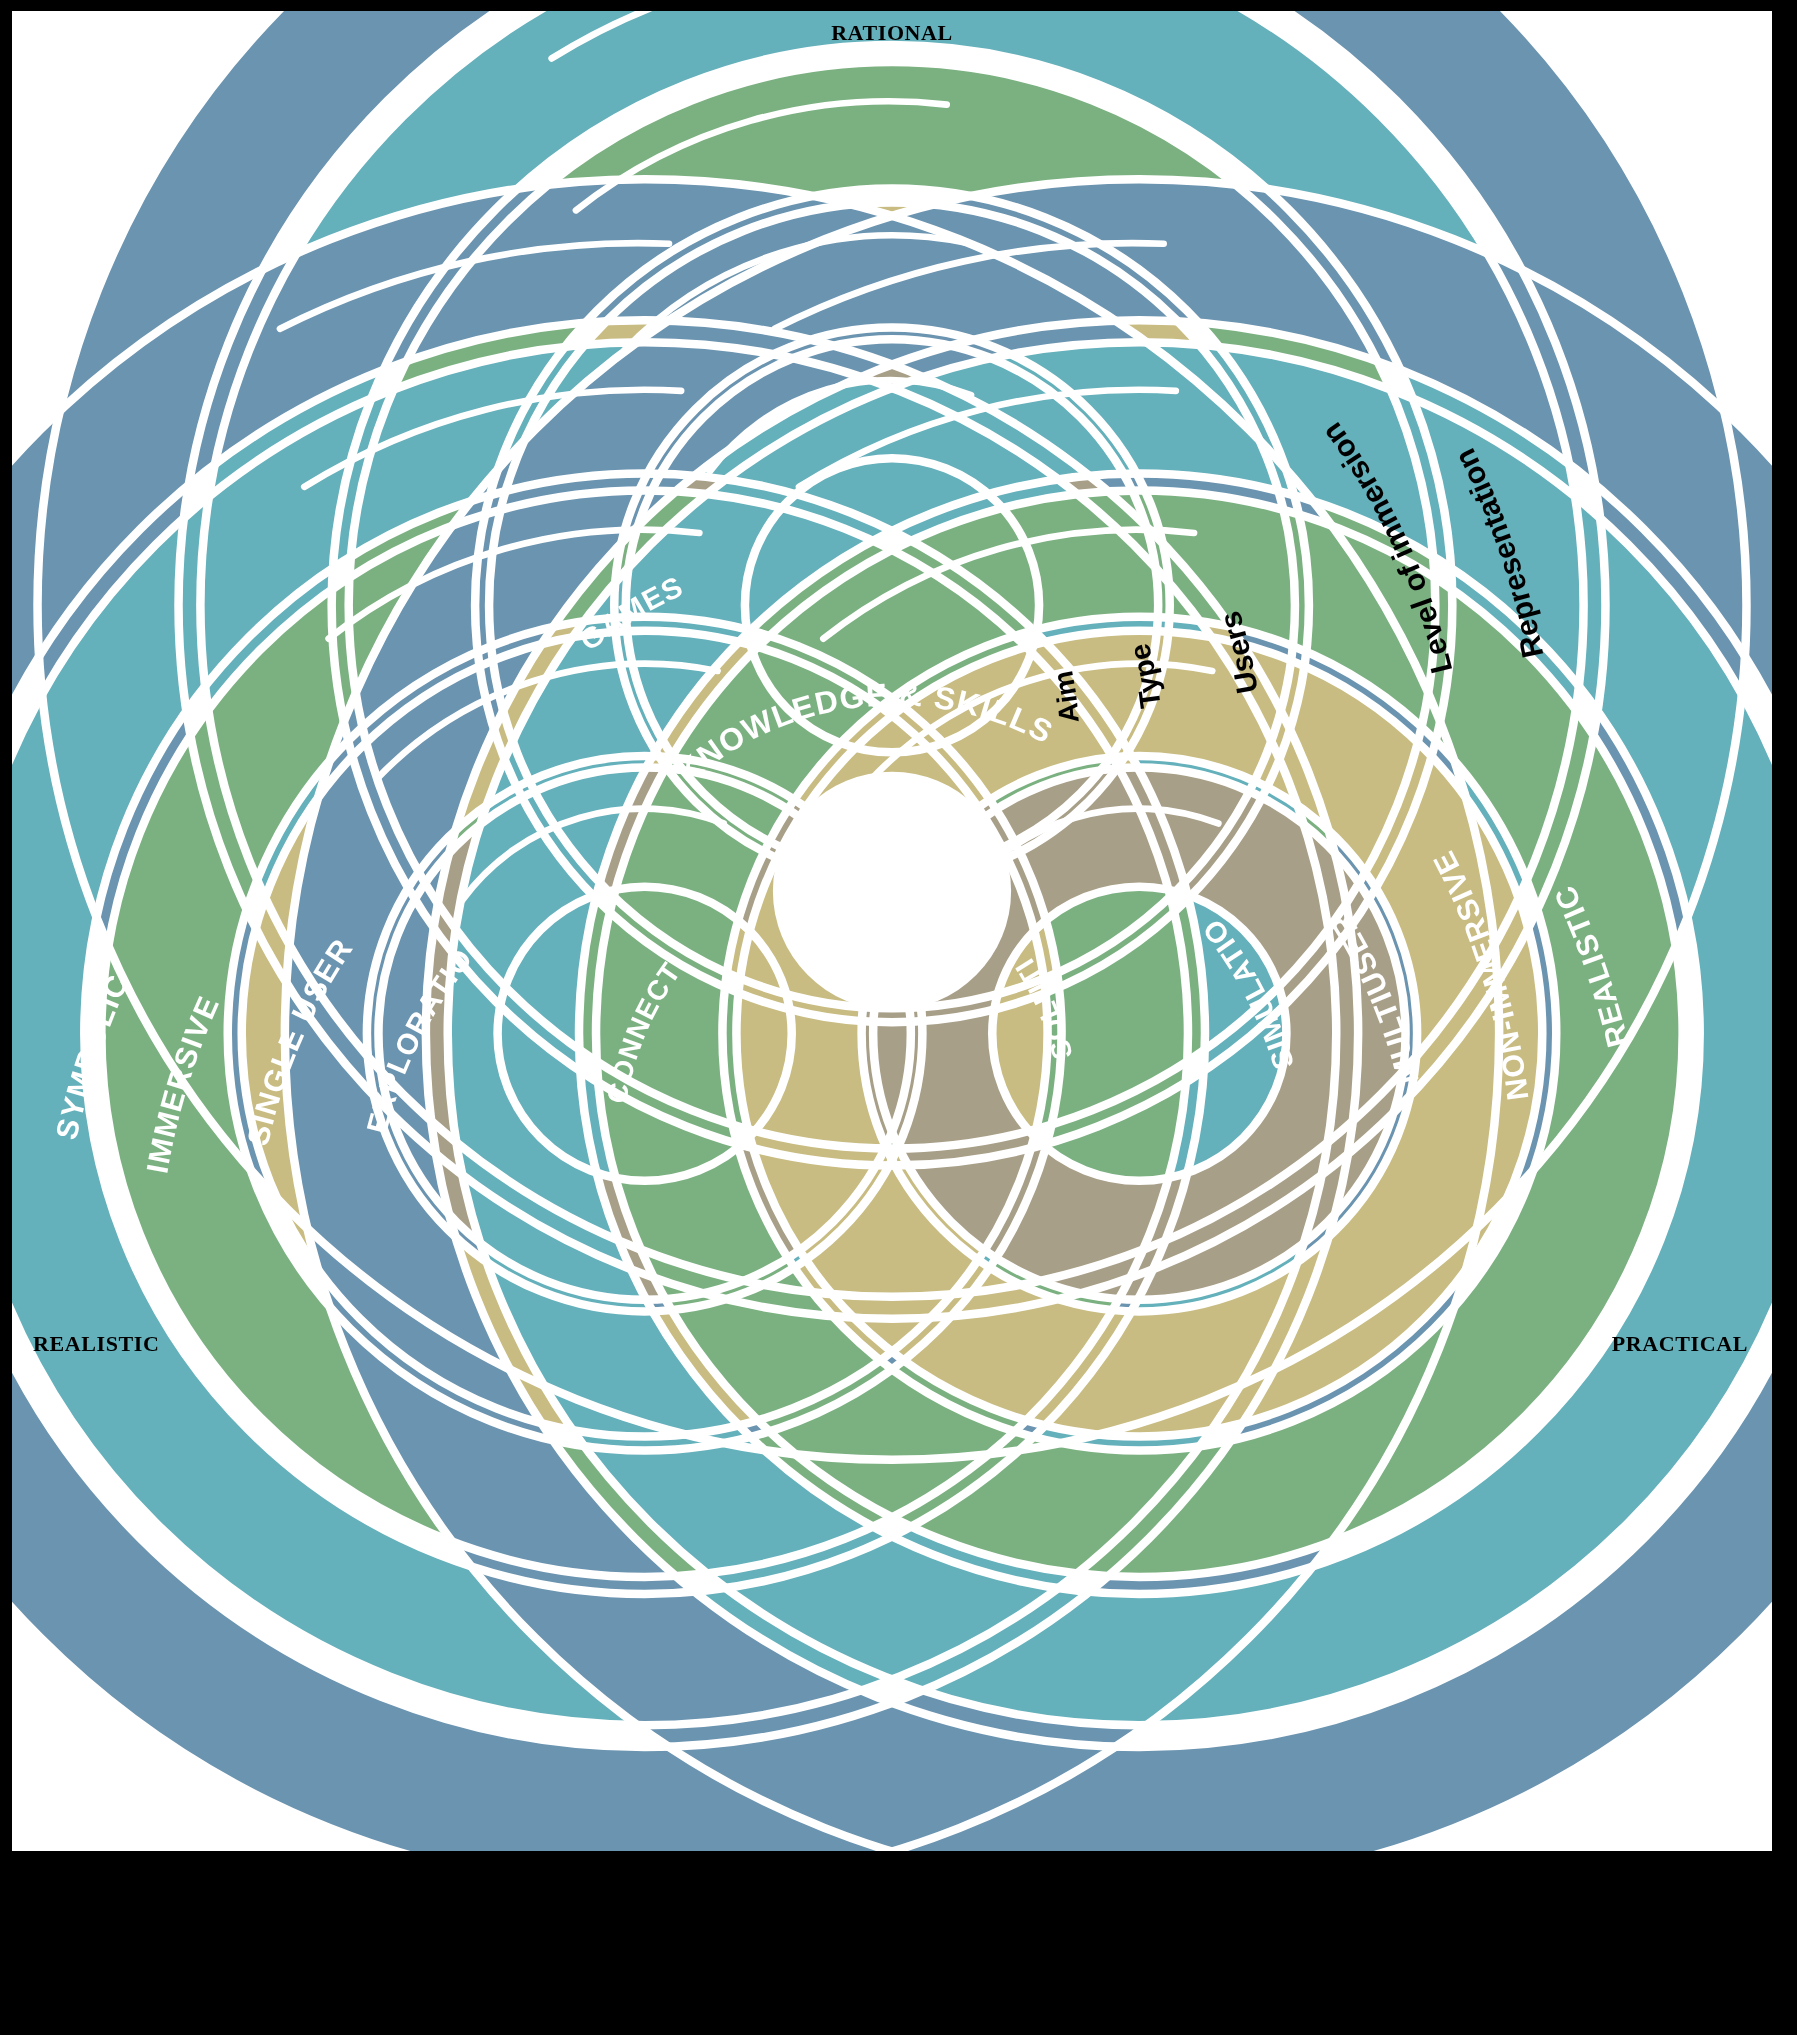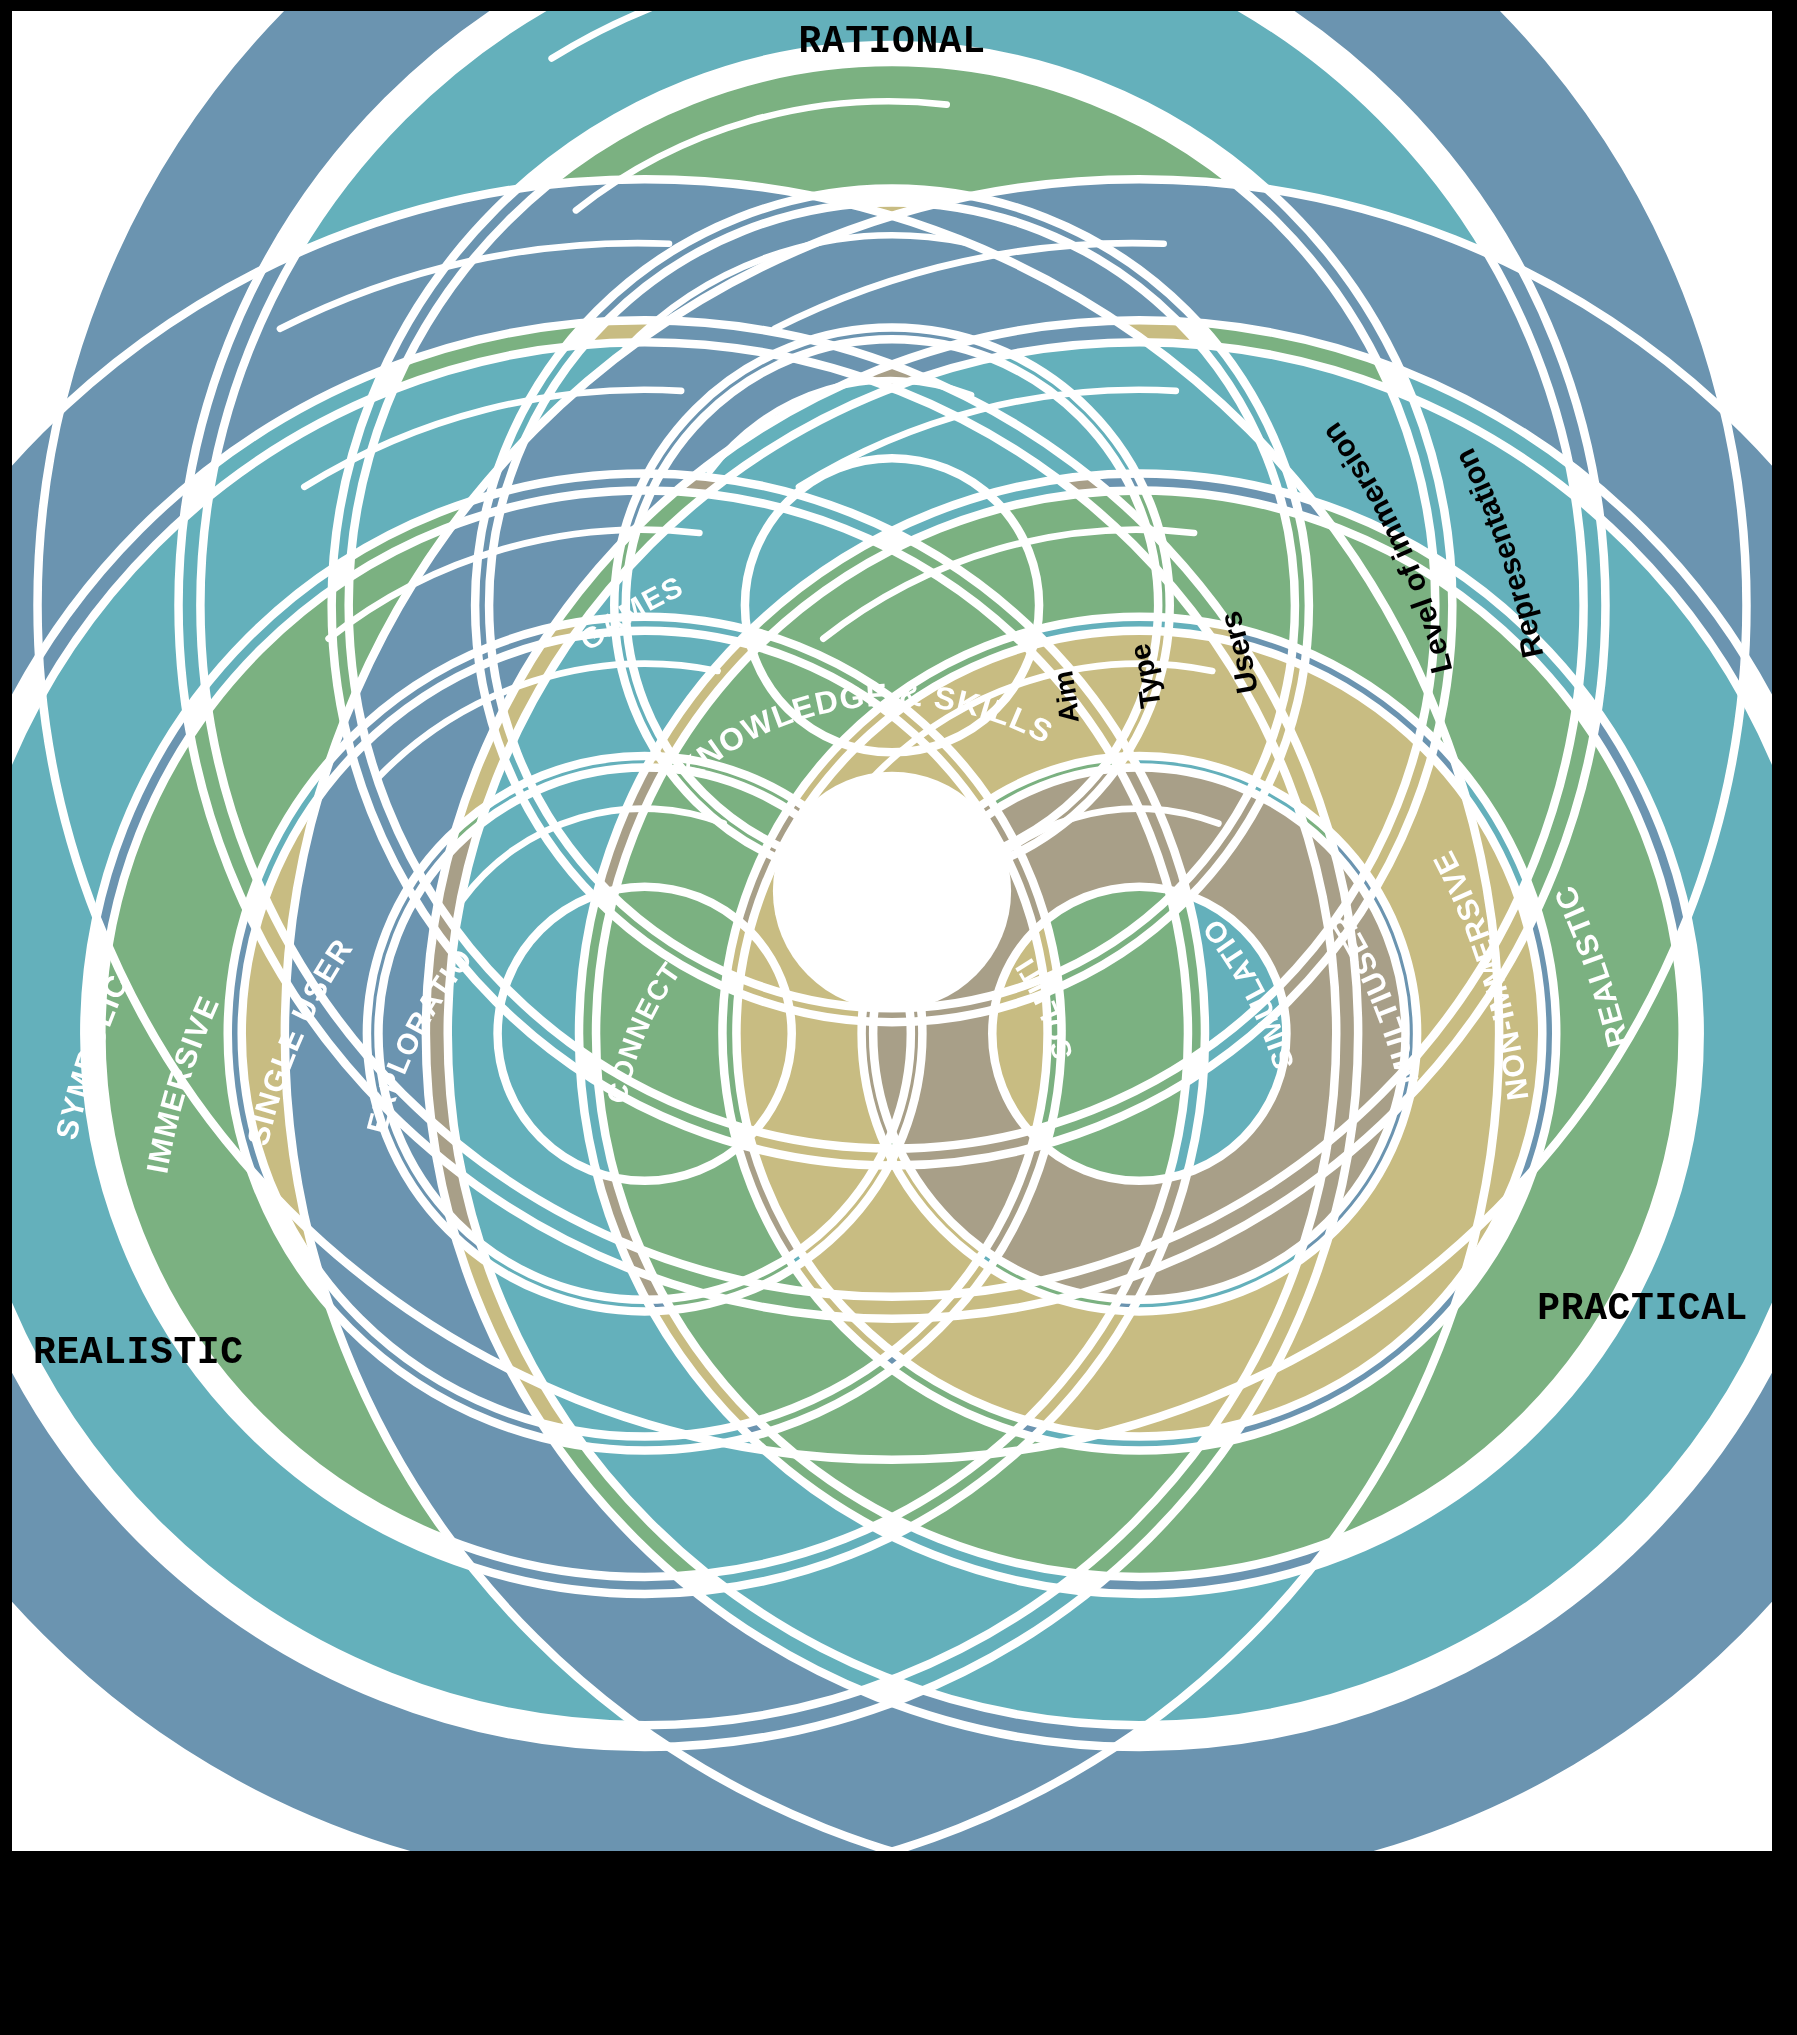--- a/index.html
+++ b/index.html
@@ -25,30 +25,30 @@
   }
   #diagram {
     position: absolute;
     left: 0;
     top: 0;
     width: 100%;
     height: 100%;
   }
   .corner-label {
     position: absolute;
-    font-family: Liberation Mono, monospace;
+    font-family: Liberation Serif, serif;
     font-weight: 700;
-    font-size: 38px;
+    font-size: 22px;
     letter-spacing: 0.6px;
     color: #000000;
     white-space: nowrap;
   }
   #label-rational { left: 50%; transform: translateX(-50%); top: 9px; }
   #label-emotional { left: 21px; top: 1320px; }
-  #label-practical { right: 24px; top: 1276px; }
+  #label-practical { right: 24px; top: 1320px; }
 </style>
 </head>
 <body>
 
 <div id="page">
   <div id="canvas">
 
     <svg id="diagram" viewBox="0 0 2896 3028" preserveAspectRatio="none">
       <defs>
 

